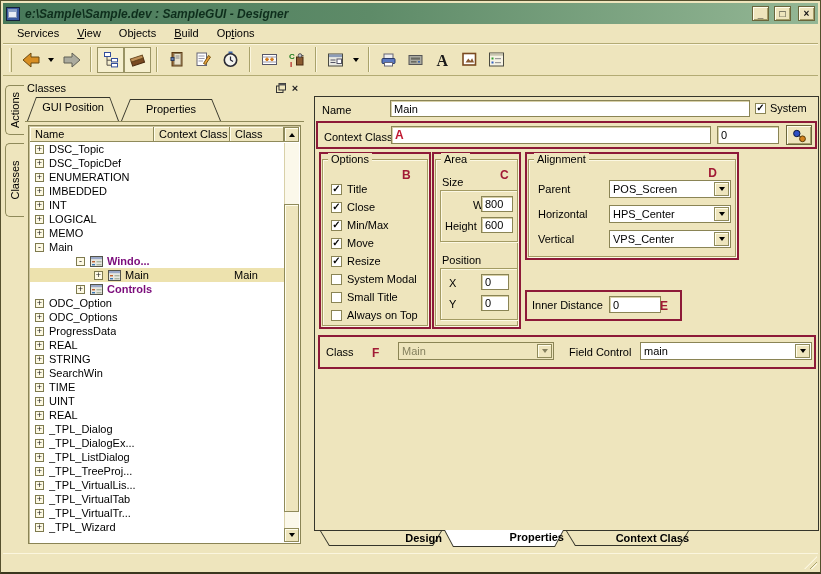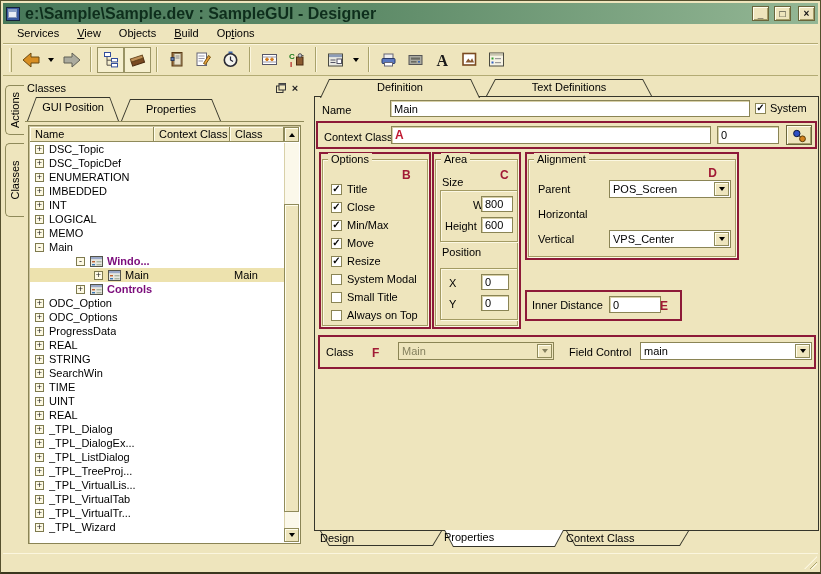--- a/index.html
+++ b/index.html
@@ -4,21 +4,21 @@
 <style>
   html,body{margin:0;padding:0;background:#777;}
   *{box-sizing:border-box;}
   .win{position:relative;width:821px;height:574px;background:#EEE5BD;
        font-family:"Liberation Sans",sans-serif;font-size:11px;color:#000;
        border:1px solid #55502E;border-bottom:2px solid #3A371E;overflow:hidden;}
   
   .titlebar{position:absolute;left:2px;top:2px;right:2px;height:21px;
     background:linear-gradient(90deg,#48795A 0%,#5E8B68 45%,#94B795 100%);
     display:flex;align-items:center;padding:0 3px;gap:5px;}
-  .apptitle{font-size:16px;font-weight:bold;color:#0E2E1C;flex:1;white-space:nowrap;overflow:hidden;}
+  .apptitle{font-size:12px;font-weight:bold;color:#0E2E1C;flex:1;white-space:nowrap;overflow:hidden;font-style:italic;}
   .winbtn{width:17px;height:15px;background:#EEE5BD;border:1px solid #6B663B;
     box-shadow:inset 1px 1px 0 #FFFDEB,inset -1px -1px 0 #A59E6A;
     display:flex;align-items:center;justify-content:center;font-size:10px;font-weight:bold;line-height:1;color:#111;}
   .winbtn.close{margin-left:2px;}
   
   .menubar{position:absolute;left:2px;top:23px;right:2px;height:19px;display:flex;align-items:center;padding-left:5px;}
   .mitem{padding:2px 9px 3px 9px;cursor:default;}
   .mitem .u{text-decoration:underline;}
   
   .toolbar{position:absolute;left:2px;top:42px;right:2px;height:33px;
@@ -90,21 +90,21 @@
   .subbox{position:absolute;border:1px solid #A39B63;box-shadow:inset 1px 1px 0 #FCF8E3,1px 1px 0 #FCF8E3;}
   .combo{position:absolute;background:#FFF;border:1px solid #8A8455;display:flex;align-items:center;padding-left:3px;}
   .combo .cbtn{position:absolute;top:1px;right:1px;bottom:1px;width:15px;background:#EEE5BD;border:1px solid #8F8A5A;box-shadow:inset 1px 1px 0 #FFFDEB;display:flex;align-items:center;justify-content:center;}
   .combo.disabled{background:#EEE5BD;color:#85805E;}
   .combo.disabled .tri-dn{border-top-color:#85805E;}
   .rbtn{position:absolute;background:#EEE5BD;border:1px solid #6B663B;box-shadow:inset 1px 1px 0 #FFFDEB,inset -1px -1px 0 #A59E6A;display:flex;align-items:center;justify-content:center;}
   .btabs{position:absolute;left:0;top:454px;right:0;height:18px;}
   .btab{position:absolute;top:0;height:15px;}
   .btab .to{position:absolute;inset:0;background:#35352A;clip-path:polygon(0 0,100% 0,calc(100% - 9px) 100%,9px 100%);}
   .btab .ti{position:absolute;inset:0 1px 1px 1px;background:#EEE5BD;clip-path:polygon(0 0,100% 0,calc(100% - 8.5px) 100%,8.5px 100%);}
-  .btab .lbl{position:absolute;inset:0;z-index:2;text-align:left;padding-top:1px;}
+  .btab .lbl{position:absolute;inset:0;z-index:2;text-align:right;padding-top:1px;font-weight:bold;}
   .btab.active{top:-1px;height:17px;z-index:3;}
   .btab.active .ti{background:#FFF;}
   .btabs .btab:nth-of-type(1){left:6px;width:122px;}
   .btabs .btab:nth-of-type(2){left:130px;width:120px;}
   .btabs .btab:nth-of-type(3){left:252px;width:123px;}
   
   .statusbar{position:absolute;left:2px;right:2px;bottom:2px;height:17px;border-top:1px solid #FBF6DF;}
   .grip{position:absolute;right:1px;bottom:1px;width:13px;height:13px;
     background:repeating-linear-gradient(135deg,transparent 0 3px,#A9A26B 3px 4px,#FBF6DF 4px 5px);
     clip-path:polygon(100% 0,100% 100%,0 100%);}
@@ -126,21 +126,21 @@
   .g-align{left:1px;top:5px;right:1px;bottom:1px;}
   .let-b{left:79px;top:8px;} .let-c{left:64px;top:8px;} .let-d{right:18px;top:6px;}
   .let-e{left:133px;top:7px;} .let-f{left:52px;top:9px;} 
   .opt-rows .cbrow:nth-of-type(1){top:22px;} .opt-rows .cbrow:nth-of-type(2){top:40px;}
   .opt-rows .cbrow:nth-of-type(3){top:58px;} .opt-rows .cbrow:nth-of-type(4){top:76px;}
   .opt-rows .cbrow:nth-of-type(5){top:94px;} .opt-rows .cbrow:nth-of-type(6){top:112px;}
   .opt-rows .cbrow:nth-of-type(7){top:130px;} .opt-rows .cbrow:nth-of-type(8){top:148px;}
   .sz-lab{left:6px;top:16px;} .sz-box{left:4px;top:30px;width:78px;height:52px;}
   .w-lab{left:4px;top:8px;margin-left:28px;} .w-inp{left:40px;top:5px;width:32px;height:16px;}
   .h-lab{left:4px;top:29px;} .h-inp{left:40px;top:26px;width:32px;height:16px;}
-  .pos-lab{left:6px;top:86px;} .pos-box{left:4px;top:108px;width:78px;height:52px;}
+  .pos-lab{left:6px;top:94px;} .pos-box{left:4px;top:108px;width:78px;height:52px;}
   .x-lab{left:8px;top:8px;} .x-inp{left:40px;top:5px;width:28px;height:16px;}
   .y-lab{left:8px;top:29px;} .y-inp{left:40px;top:26px;width:28px;height:16px;}
   .al-rows .arow:nth-of-type(1){top:20px;} .al-rows .arow:nth-of-type(2){top:45px;} .al-rows .arow:nth-of-type(3){top:70px;}
   .arow{position:absolute;left:0;right:0;height:20px;}
   .arow .alabel{position:absolute;left:9px;top:3px;}
   .arow .combo{left:80px;top:0;width:122px;height:18px;}
   .id-lab{left:5px;top:7px;} .id-inp{left:82px;top:4px;width:52px;height:17px;}
   .cls-lab{left:6px;top:9px;} .cls-combo{left:78px;top:5px;width:156px;height:18px;}
   .fc-lab{left:249px;top:9px;} .fc-combo{left:320px;top:5px;width:172px;height:18px;}
 </style>
@@ -583,34 +583,20 @@
           <span class="sbtn vsb-dn">
               <span class="tri-dn"></span>
             </span>
         </div>
       </div>
     </div>
 
     <div class="splitter"></div>
 
     <div class="rightpanel">
-      <div class="dtabs">
-
-          <div class="xtab active">
-            <span class="to"></span>
-            <span class="ti"></span>
-            <span class="lbl">Definition</span>
-          </div>
-
-          <div class="xtab">
-            <span class="to"></span>
-            <span class="ti"></span>
-            <span class="lbl">Text Definitions</span>
-          </div>
-        </div>
 
       <div class="page">
 
         <span class="lab nm-lab">Name</span>
         <div class="tinput nm-inp">
             <span>Main</span>
           </div>
         <div class="sys">
           <span class="cbx">
               <span class="chk">✓</span>
@@ -735,20 +721,26 @@
                   <div class="combo">
                     <span>POS_Screen</span>
                     <span class="cbtn">
                       <span class="tri-dn"></span>
                     </span>
                   </div>
                 </div>
 
                 <div class="arow">
                   <span class="alabel">Horizontal</span>
+                  <div class="combo">
+                    <span>HPS_Center</span>
+                    <span class="cbtn">
+                      <span class="tri-dn"></span>
+                    </span>
+                  </div>
                 </div>
 
                 <div class="arow">
                   <span class="alabel">Vertical</span>
                   <div class="combo">
                     <span>VPS_Center</span>
                     <span class="cbtn">
                       <span class="tri-dn"></span>
                     </span>
                   </div>

